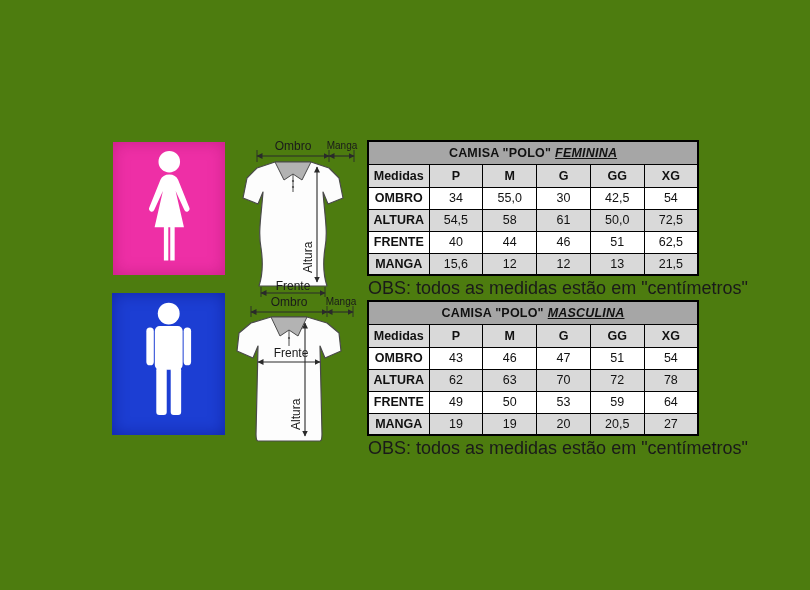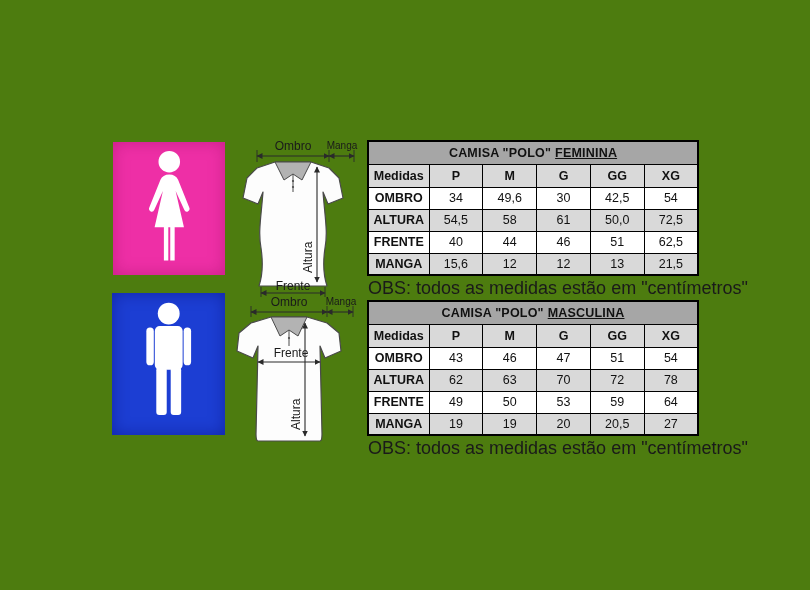--- a/index.html
+++ b/index.html
@@ -28,21 +28,21 @@
   
   .size-table { position:absolute; left:367px; width:330px; border-collapse:collapse;
                 table-layout:fixed; font-size:12.5px; color:#111; background:#fff; }
   .size-table.t1 { top:140px; }
   .size-table.t2 { top:300px; }
   .size-table th, .size-table td { border:1.6px solid #000; text-align:center;
                 vertical-align:middle; padding:0; height:22px; overflow:hidden; }
   .size-table { border:2px solid #000; }
   .size-table th.title { background:#a6a6a6; height:23px; font-weight:bold;
                 font-size:12.5px; letter-spacing:.2px; }
-  .size-table th.title .em { text-decoration:underline; margin-left:4px; }
+  .size-table th.title .em { font-style:italic; text-decoration:underline; margin-left:4px; }
   .size-table tr.cols th { background:#d9d9d9; font-weight:bold; height:23px; }
   .size-table tr.cols th.medidas { font-weight:bold; }
   .size-table td.lbl { font-weight:bold; }
   .size-table tr.alt td { background:#d9d9d9; }
   col.c0 { width:61px; }
   col.c  { width:53.8px; }
 
   .note { position:absolute; left:368px; font-size:18px; color:#1a1a1a; white-space:nowrap; }
   .note.n1 { top:278px; }
   .note.n2 { top:438px; }
@@ -162,21 +162,21 @@
         <th>M</th>
         <th>G</th>
         <th>GG</th>
         <th>XG</th>
       </tr>
     </thead>
     <tbody>
       <tr>
         <td class="lbl">OMBRO</td>
         <td>34</td>
-        <td>49,6</td>
+        <td>55,0</td>
         <td>30</td>
         <td>42,5</td>
         <td>54</td>
       </tr>
       <tr class="alt">
         <td class="lbl">ALTURA</td>
         <td>54,5</td>
         <td>58</td>
         <td>61</td>
         <td>50,0</td>

